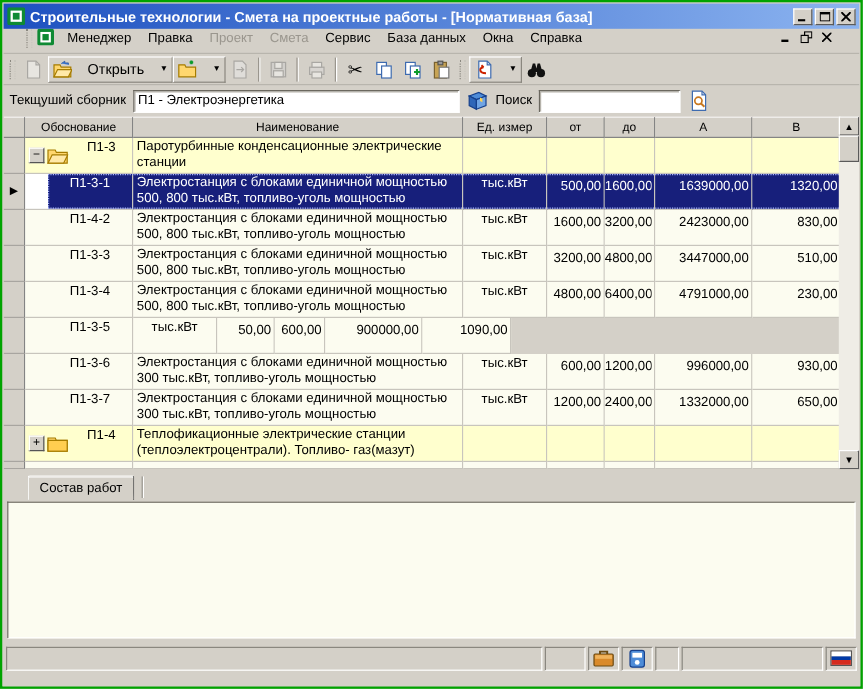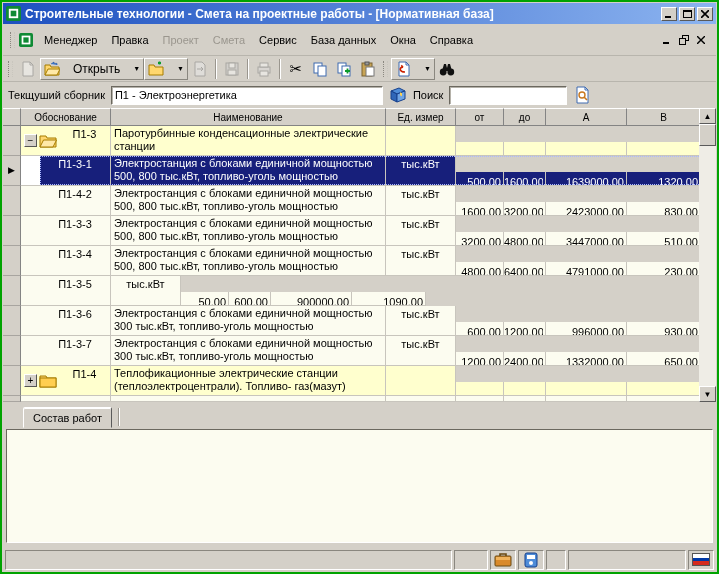--- a/index.html
+++ b/index.html
@@ -9,21 +9,21 @@
 
   
   .titlebar { height:21px; background:linear-gradient(90deg,#1D50C0,#8CB4F0); display:flex; align-items:center; padding:0 3px; flex:none; }
   .app-icon { width:15px; height:15px; margin-right:4px; flex:none; }
   .title-text { color:#fff; font-weight:bold; font-size:12px; white-space:nowrap; overflow:hidden; flex:1; }
   .winbtns { display:flex; gap:2px; flex:none; }
   .wbtn { width:16px; height:14px; background:#D4D0C8; border:1px solid; border-color:#fff #5a5a5a #5a5a5a #fff; display:flex; align-items:center; justify-content:center; font-size:9px; line-height:9px; color:#000; }
   .wbtn svg { display:block; }
 
   
-  .menubar { height:32px; display:flex; align-items:center; padding:0 4px; border-bottom:1px solid #b8b5ad; flex:none; }
+  .menubar { height:21px; display:flex; padding:0 16px; border-bottom:1px solid #b8b5ad; flex:none; }
   .grip { width:5px; height:16px; border-left:1px dotted #8a877f; border-right:1px dotted #c9c6be; margin:0 3px; }
   .mdi-icon { width:14px; height:14px; margin:0 4px 0 1px; }
   .mi { font-size:11px; color:#000; padding:2px 7px; cursor:default; }
   .mi.dis { color:#9a968e; }
   .mdi-btns { margin-left:auto; display:flex; gap:3px; padding-right:4px; }
   .mdibtn { width:14px; height:13px; display:flex; align-items:center; justify-content:center; }
 
   
   .toolbar { height:26px; display:flex; align-items:center; padding:1px 2px; border-bottom:1px solid #b8b5ad; flex:none; }
   .tbtn { height:22px; min-width:24px; display:flex; align-items:center; justify-content:center; gap:13px; padding:0 3px; }
@@ -49,21 +49,21 @@
   .hc { background:#D4D0C8; border-right:1px solid #848484; border-bottom:1px solid #848484; border-top:1px solid #fff; font-size:10px; display:flex; align-items:center; justify-content:center; overflow:hidden; }
   .hsel{width:18px;} .hcode{width:90px;} .hname{width:275px;} .hunit{width:70px;} .hfrom{width:48px;} .hto{width:42px;} .ha{width:81px;} .hb{width:74px;}
   .grow { display:flex; height:30px; position:relative; }
   .grow.partial { height:6px; overflow:hidden; }
   .c { border-right:1px solid #C8C5BD; border-bottom:1px solid #C8C5BD; overflow:hidden; font-size:11px; }
   .csel { width:18px; background:#D4D0C8; border-right:1px solid #848484; border-bottom:1px solid #A8A5A0; display:flex; align-items:center; justify-content:center; }
   .ptr { font-size:9px; line-height:9px; color:#000; }
   .ccode { width:90px; display:flex; align-items:stretch; }
   .cname { width:275px; padding:1px 3px; line-height:13px; }
   .cunit { width:70px; text-align:center; padding-top:2px; }
-  .cnum { padding:4px 2px 0 0;margin-top:16px; }
+  .cnum { padding:4px 2px 0 0; }
   .cfrom{width:48px;} .cto{width:42px;} .ca{width:81px;} .cb{width:74px;}
   .nv { float:right; max-width:100%; overflow:hidden; white-space:nowrap; }
   .item .c { background:#FCFCF0; }
   .group .c { background:#FFFFCE; }
   .group .csel, .item .csel { background:#D4D0C8; }
   .group .ccode { align-items:center; gap:2px; padding-left:3px; }
   .xbtn { width:13px; height:13px; flex:none; background:#D4D0C8; border:1px solid; border-color:#fff #555 #555 #fff; font-size:10px; line-height:10px; display:flex; align-items:center; justify-content:center; }
   .fold svg { width:18px; height:15px; display:block; }
   .group .codetxt { flex:1; text-align:center; align-self:flex-start; padding-top:2px; }
   .indent { width:19px; flex:none; }

